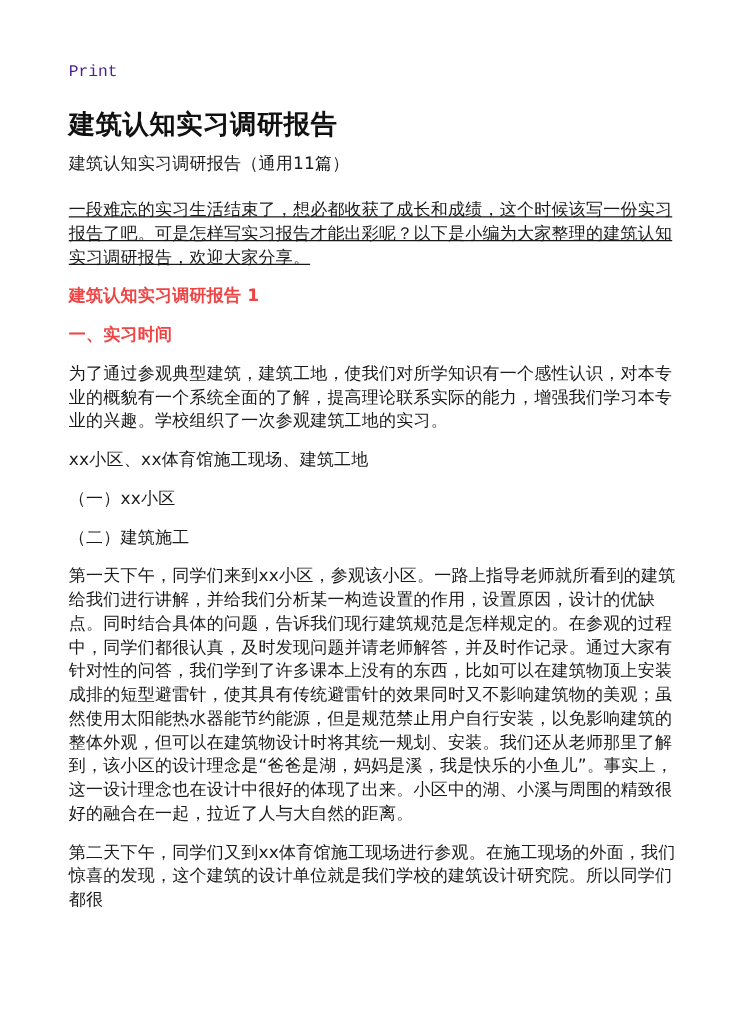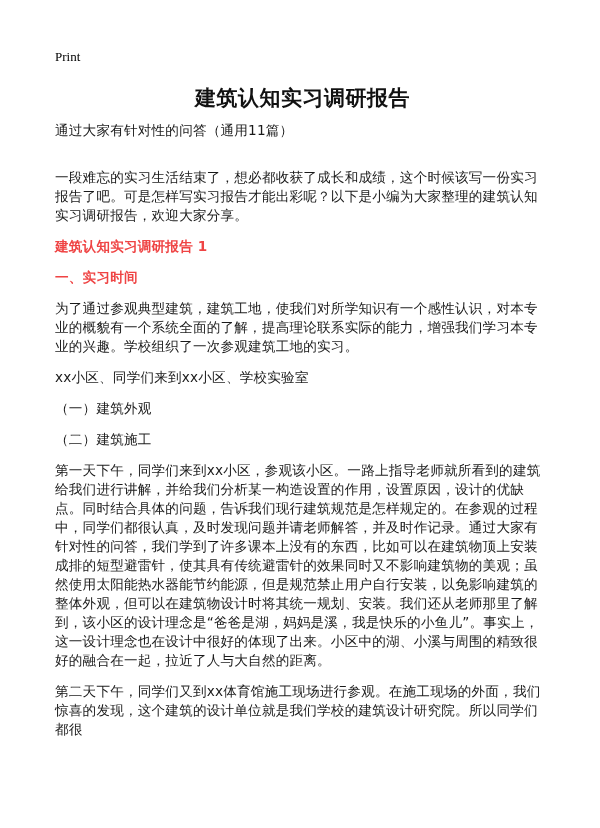--- a/index.html
+++ b/index.html
@@ -15,72 +15,71 @@
       color: #1a1a1a;
       font-family: "DejaVu Sans", "Liberation Sans", sans-serif;
     }
     .page {
       position: absolute;
       left: 55px;
       top: 46px;
       width: 495px;
     }
     .print-link {
-      font-family: Liberation Serif, serif;
+      font-family: Liberation Mono, monospace;
       font-size: 13px;
       line-height: 16px;
-      color: #000000;
+      color: #4c1d95;
       text-decoration: none;
       display: inline-block;
     }
     .doc-title {
       margin: 18px 0 0 0;
-      text-align: center;
       font-size: 21px;
       line-height: 30px;
       font-weight: bold;
       letter-spacing: 0.5px;
       color: #111;
     }
     .p {
       margin: 0;
       font-size: 13.6px;
       line-height: 19px;
       letter-spacing: 0.2px;
     }
     .subtitle { margin-top: 8px; }
-    .intro { margin-top: 28px; }
+    .intro { margin-top: 18px; text-decoration: underline; }
     .h-bold {
       font-weight: bold;
       color: #ef4444;
     }
     .gap { margin-top: 12px; }
     .indent-sub { margin-left: 0px; }
   </style>
 </head>
 <body>
 
 <div class="page">
 
   <a class="print-link" href="#">Print</a>
 
   <h1 class="doc-title">建筑认知实习调研报告</h1>
 
-  <p class="p subtitle">通过大家有针对性的问答（通用11篇）</p>
+  <p class="p subtitle">建筑认知实习调研报告（通用11篇）</p>
 
   <p class="p intro">一段难忘的实习生活结束了，想必都收获了成长和成绩，这个时候该写一份实习报告了吧。可是怎样写实习报告才能出彩呢？以下是小编为大家整理的建筑认知实习调研报告，欢迎大家分享。</p>
 
   <p class="p gap h-bold">建筑认知实习调研报告 1</p>
 
   <p class="p gap h-bold">一、实习时间</p>
 
   <p class="p gap">为了通过参观典型建筑，建筑工地，使我们对所学知识有一个感性认识，对本专业的概貌有一个系统全面的了解，提高理论联系实际的能力，增强我们学习本专业的兴趣。学校组织了一次参观建筑工地的实习。</p>
 
-  <p class="p gap">xx小区、同学们来到xx小区、学校实验室</p>
+  <p class="p gap">xx小区、xx体育馆施工现场、建筑工地</p>
 
 
-  <p class="p gap indent-sub">（一）建筑外观</p>
+  <p class="p gap indent-sub">（一）xx小区</p>
   <p class="p gap indent-sub">（二）建筑施工</p>
 
   <p class="p gap">第一天下午，同学们来到xx小区，参观该小区。一路上指导老师就所看到的建筑给我们进行讲解，并给我们分析某一构造设置的作用，设置原因，设计的优缺点。同时结合具体的问题，告诉我们现行建筑规范是怎样规定的。在参观的过程中，同学们都很认真，及时发现问题并请老师解答，并及时作记录。通过大家有针对性的问答，我们学到了许多课本上没有的东西，比如可以在建筑物顶上安装成排的短型避雷针，使其具有传统避雷针的效果同时又不影响建筑物的美观；虽然使用太阳能热水器能节约能源，但是规范禁止用户自行安装，以免影响建筑的整体外观，但可以在建筑物设计时将其统一规划、安装。我们还从老师那里了解到，该小区的设计理念是“爸爸是湖，妈妈是溪，我是快乐的小鱼儿”。事实上，这一设计理念也在设计中很好的体现了出来。小区中的湖、小溪与周围的精致很好的融合在一起，拉近了人与大自然的距离。</p>
   <p class="p gap">第二天下午，同学们又到xx体育馆施工现场进行参观。在施工现场的外面，我们惊喜的发现，这个建筑的设计单位就是我们学校的建筑设计研究院。所以同学们都很</p>
 
 </div>
 
 </body></html>

